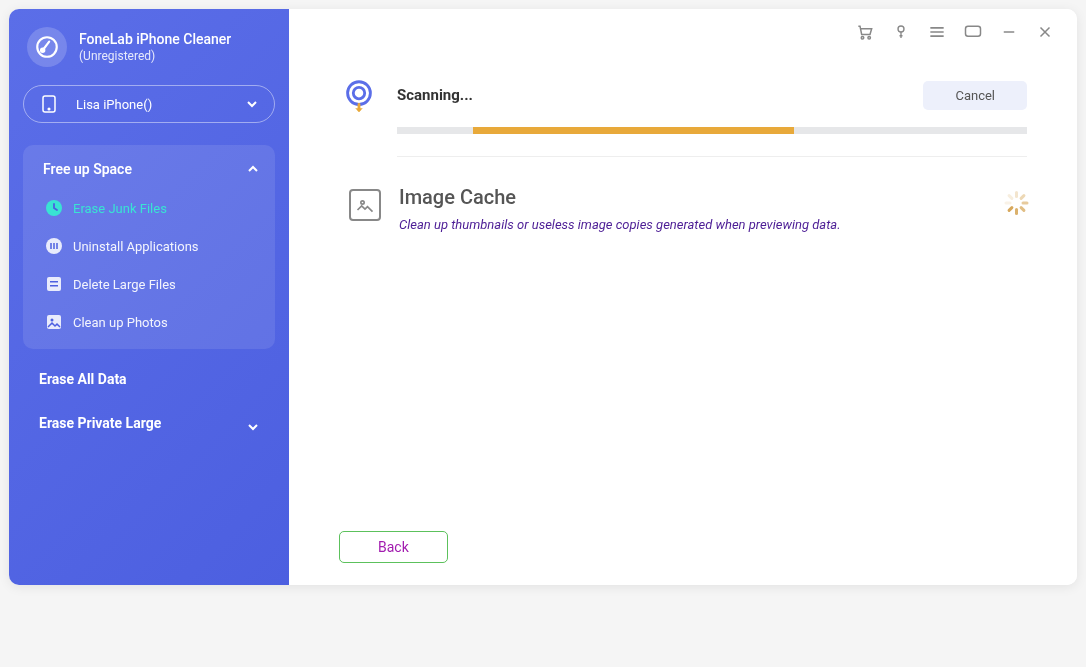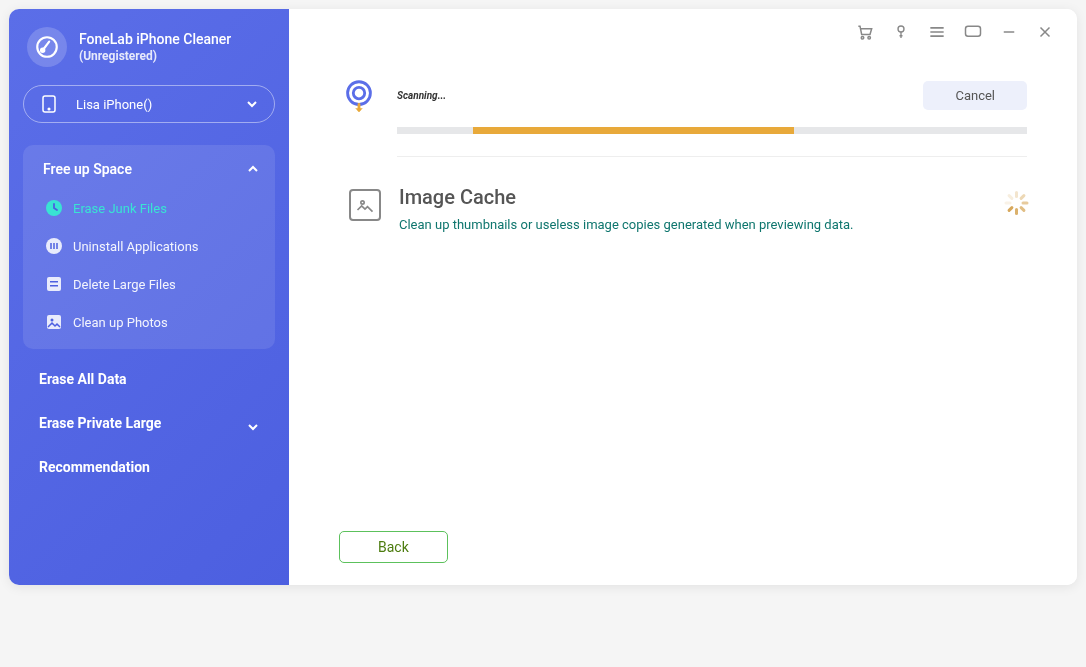--- a/index.html
+++ b/index.html
@@ -35,21 +35,21 @@
 }
 
 .app-logo {
   width: 40px; height: 40px;
   border-radius: 50%;
   background: rgba(255,255,255,0.18);
   display: flex; align-items: center; justify-content: center;
 }
 
 .app-title-box .title { font-size: 14px; font-weight: 500; }
-.app-title-box .subtitle { font-size: 12px; opacity: 0.85; margin-top: 2px; font-weight: bold; }
+.app-title-box .subtitle { font-size: 12px; opacity: 0.85; margin-top: 2px; }
 
 .device-selector {
   border: 1px solid rgba(255,255,255,0.45);
   border-radius: 20px;
   padding: 9px 16px;
   display: flex;
   align-items: center;
   gap: 18px;
   font-size: 13px;
   cursor: pointer;
@@ -146,21 +146,21 @@
   width: 40px; height: 40px;
   display: flex; align-items: center; justify-content: center;
 }
 
 .scan-title-row {
   flex: 1;
   display: flex;
   align-items: center;
 }
 
-.scan-title { font-size: 10px; font-weight: 700; color: #333; font-style: italic; }
+.scan-title { font-size: 15px; font-weight: 700; color: #333; }
 
 .cancel-btn {
   background: #edf0fb;
   border: none;
   border-radius: 5px;
   padding: 7px 32px;
   font-size: 13px;
   color: #555;
   cursor: pointer;
 }
@@ -196,21 +196,21 @@
   width: 32px; height: 32px;
   border: 2px solid #888;
   border-radius: 4px;
   display: flex; align-items: center; justify-content: center;
   color: #888;
   margin-top: 4px;
   margin-left: 10px;
 }
 
 .row-text .row-title { font-size: 20px; color: #555; font-weight: 500; }
-.row-text .row-desc { font-size: 13px; color: #0f766e; margin-top: 8px; }
+.row-text .row-desc { font-size: 13px; color: #4c1d95; margin-top: 8px; font-style: italic; }
 
 .spinner {
   margin-left: auto;
   width: 24px; height: 24px;
   position: relative;
   margin-top: 6px;
 }
 
 .spinner span {
   position: absolute;
@@ -221,21 +221,21 @@
   transform-origin: 1.5px 12px;
 }
 
 .footer {
   padding: 16px 50px 22px 50px;
 }
 
 .back-btn {
   border: 1px solid #5cc15c;
   background: #fff;
-  color: #4d7c0f;
+  color: #a21caf;
   border-radius: 5px;
   padding: 7px 38px;
   font-size: 14px;
   cursor: pointer;
 }
 
 svg { display: block; }
 </style>
 </head>
 <body>
@@ -331,23 +331,20 @@
 
     <div class="nav-plain">
       <span>Erase Private Large</span>
       <span class="chev">
         <svg width="12" height="8" viewBox="0 0 12 8" fill="none" stroke="#fff" stroke-width="2">
             <path d="M2 2l4 4 4-4"></path>
           </svg>
       </span>
     </div>
 
-    <div class="nav-plain">
-      <span>Recommendation</span>
-    </div>
   </aside>
 
   <main class="main">
     <div class="titlebar">
       <span class="tb-icon">
         <svg width="20" height="20" viewBox="0 0 24 24" fill="none" stroke="currentColor" stroke-width="1.8">
             <path d="M4 5h2l2 10h10l2-7H7"></path>
             <circle cx="9" cy="19" r="1.5"></circle>
             <circle cx="17" cy="19" r="1.5"></circle>
           </svg>

